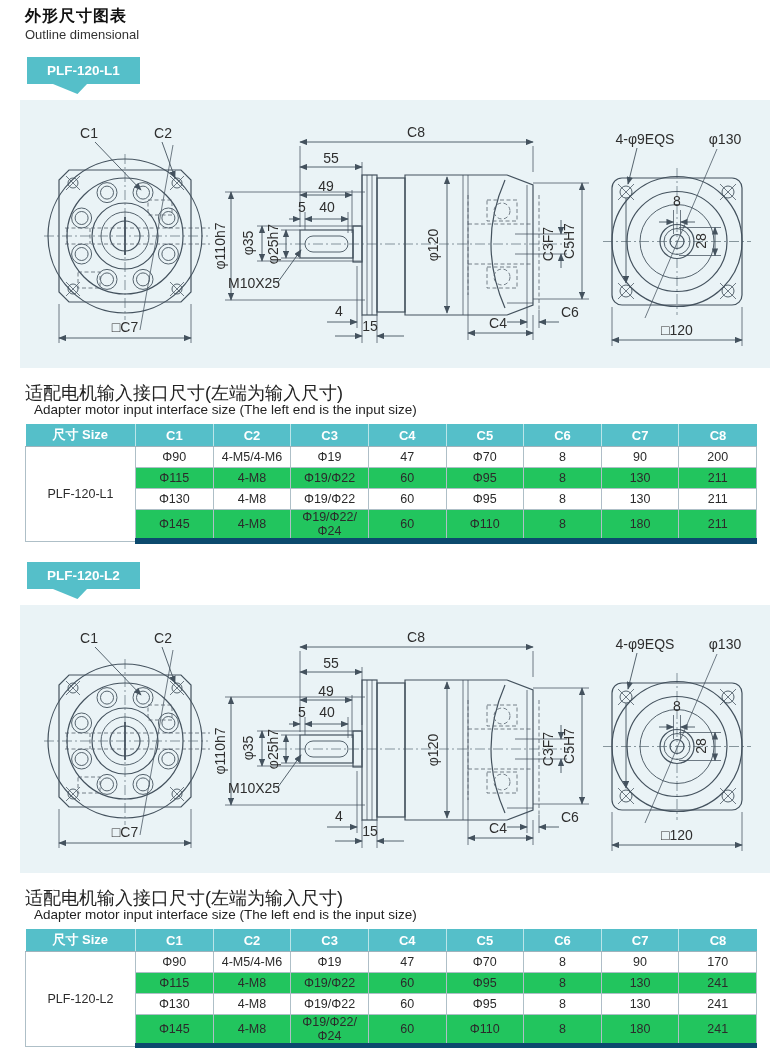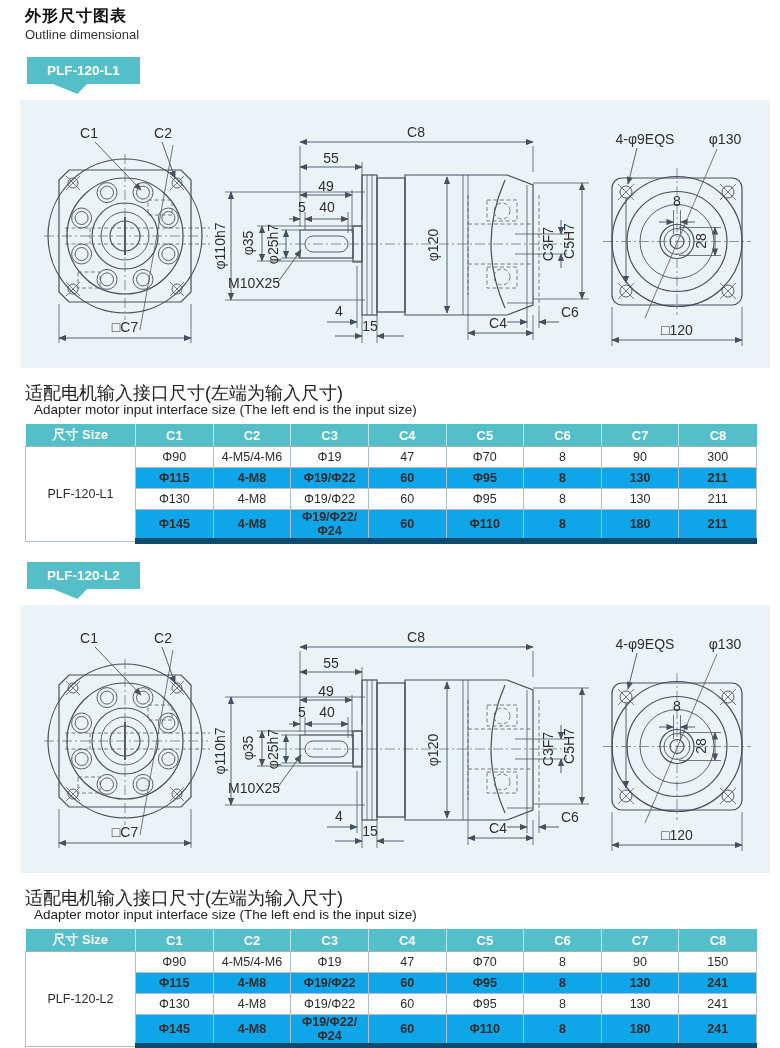--- a/index.html
+++ b/index.html
@@ -18,21 +18,21 @@
   .note-cn{left:25px;font-size:18px;color:#222;}
   .note-en{left:34px;font-size:13.5px;color:#222;}
   #note1cn{top:381px;} #note1en{top:402px;} #note2cn{top:886px;} #note2en{top:907px;}
   table.dims{position:absolute;left:25px;width:732px;border-collapse:collapse;table-layout:fixed;}
   #table1{top:424px;} #table2{top:929px;}
   .dims th{background:#55BFC9;color:#fff;font-size:13px;font-weight:bold;height:22px;
          border-right:1px solid rgba(255,255,255,.6);border-bottom:1px solid #9fb3bc;padding:0;}
   .dims th:last-child{border-right:none;}
   .dims td{text-align:center;font-size:12.5px;color:#2b2b2b;height:20px;
          border:1px solid #aebfc7;background:#fff;padding:0;}
-  .dims tr.alt td{background:#0ea5e9;font-weight:bold;}
+  .dims tr.alt td{background:#22c55e;}
   .dims td.rowlabel{background:#fff !important;}
   .dims tbody tr:last-child td{border-bottom:6px solid #0c4a6e;}
   .view{position:absolute;}
   .v-front{left:20px;top:12px;} .v-side{left:195px;top:0;} .v-rear{left:565px;top:0;}
   svg .out{stroke:#44525E;stroke-width:1.2;fill:none;}
   svg .dim{stroke:#44525E;stroke-width:0.9;fill:none;}
   svg .thin{stroke:#44525E;stroke-width:0.75;fill:none;}
   svg .cl{stroke:#5a6b76;stroke-width:0.7;stroke-dasharray:10 3 2 3;fill:none;}
   svg .hid{stroke:#55616c;stroke-width:0.8;stroke-dasharray:4 2.5;fill:none;}
   svg .key{stroke:#44525E;stroke-width:1.8;fill:none;}
@@ -296,21 +296,21 @@
   <tbody>
     <tr>
       <td class="rowlabel" rowspan="4">PLF-120-L1</td>
       <td>Φ90</td>
       <td>4-M5/4-M6</td>
       <td>Φ19</td>
       <td>47</td>
       <td>Φ70</td>
       <td>8</td>
       <td>90</td>
-      <td>300</td>
+      <td>200</td>
     </tr>
     <tr class="alt">
       <td>Φ115</td>
       <td>4-M8</td>
       <td>Φ19/Φ22</td>
       <td>60</td>
       <td>Φ95</td>
       <td>8</td>
       <td>130</td>
       <td>211</td>
@@ -590,21 +590,21 @@
   <tbody>
     <tr>
       <td class="rowlabel" rowspan="4">PLF-120-L2</td>
       <td>Φ90</td>
       <td>4-M5/4-M6</td>
       <td>Φ19</td>
       <td>47</td>
       <td>Φ70</td>
       <td>8</td>
       <td>90</td>
-      <td>150</td>
+      <td>170</td>
     </tr>
     <tr class="alt">
       <td>Φ115</td>
       <td>4-M8</td>
       <td>Φ19/Φ22</td>
       <td>60</td>
       <td>Φ95</td>
       <td>8</td>
       <td>130</td>
       <td>241</td>

